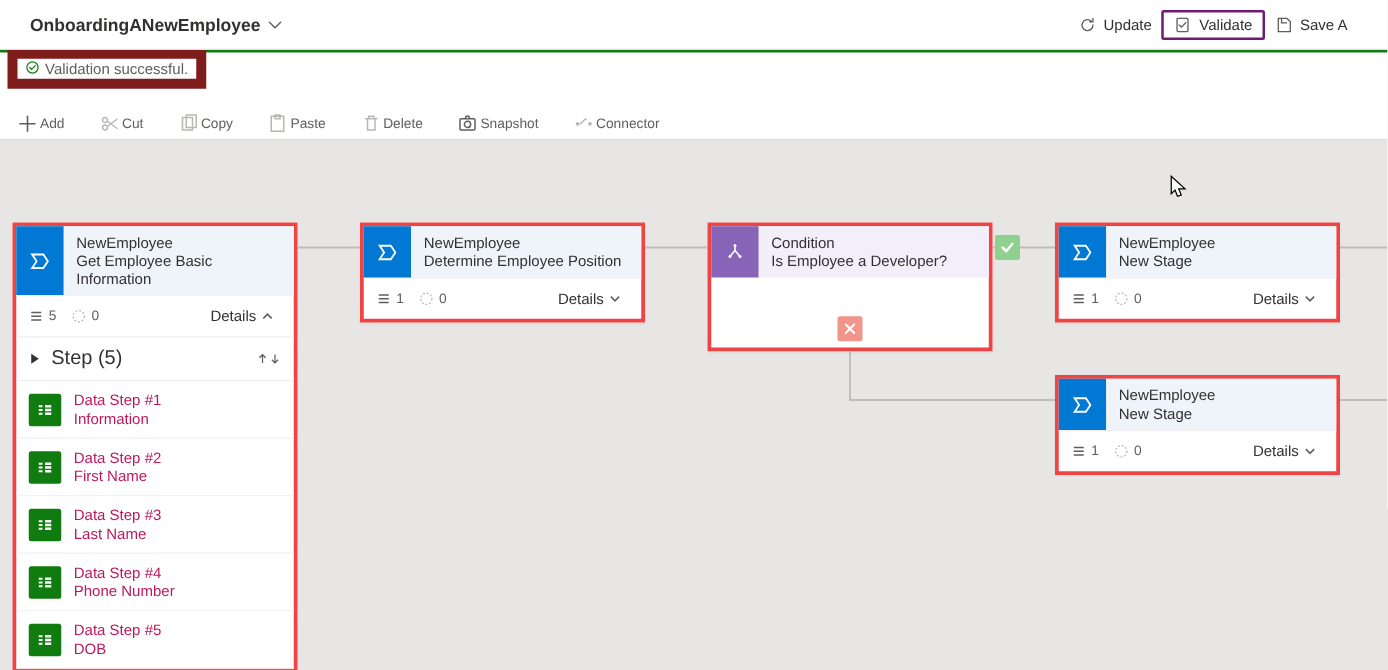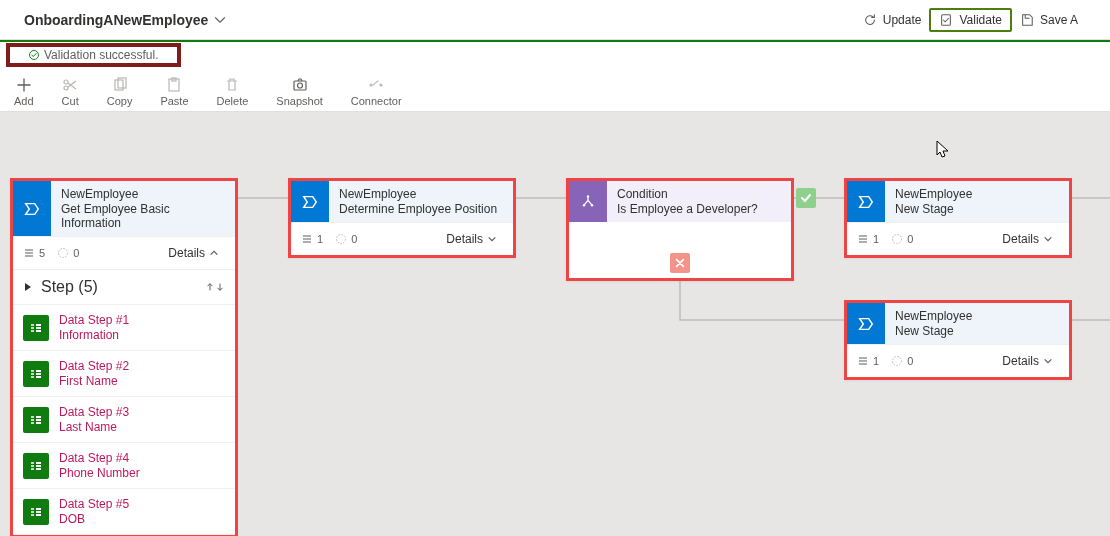--- a/index.html
+++ b/index.html
@@ -5,31 +5,31 @@
   html,body{margin:0;padding:0;height:100%;font-family:"Segoe UI",Arial,sans-serif;color:#323130;background:#fff;overflow:hidden}
   *{box-sizing:border-box}
   svg{display:block}
 
   
   .header{height:40px;display:flex;align-items:center;padding:0 24px;border-bottom:1px solid #e1dfdd;background:#fff;position:relative;z-index:3}
   .title-wrap{display:flex;align-items:center;gap:6px;flex:0 0 auto}
   .title{font-size:14px;font-weight:600}
   .hdr-spacer{flex:1}
   .hdr-btn{display:flex;align-items:center;gap:6px;font-size:12px;color:#323130;background:transparent;border:none;padding:4px 8px;cursor:pointer}
-  .hdr-btn.outlined{border:2px solid #4d7c0f;border-radius:2px;padding:3px 8px;}
+  .hdr-btn.outlined{border:2px solid #701a75;border-radius:2px;padding:3px 8px;}
   .hdr-btn svg{width:14px;height:14px}
 
   
   .valbar{position:relative;height:28px;border-top:2px solid #107c10;display:flex;align-items:center;padding:0 6px;font-size:12px;color:#605e5c;z-index:2}
-  .valbox{border:4px solid #7f1d1d;display:inline-flex;align-items:center;gap:4px;padding:1px 18px;color:#605e5c}
+  .valbox{border:8px solid #7f1d1d;display:inline-flex;align-items:flex-start;gap:4px;padding:1px 6px;color:#605e5c}
   .valbox svg{width:12px;height:12px}
 
   
   .toolbar{height:44px;display:flex;align-items:flex-end;gap:28px;padding:0 14px;border-bottom:1px solid #e1dfdd;background:#fff;z-index:1}
-  .tbtn{display:flex;flex-direction:column;align-items:center;gap:2px;font-size:11px;color:#605e5c;border:none;background:none;cursor:pointer;padding:2px 0 4px 0}
+  .tbtn{display:flex;flex-direction:row;align-items:center;gap:2px;font-size:11px;color:#605e5c;border:none;background:none;cursor:pointer;padding:2px 0 4px 0}
   .tbtn svg{width:16px;height:16px}
 
   
   .canvas{position:relative;height:calc(100% - 112px);background:#e8e6e4;overflow:hidden}
   .lines{position:absolute;inset:0;pointer-events:none}
   .lines line,.lines polyline{stroke:#bfbdbb;stroke-width:1.5;fill:none}
 
   
   .stage{position:absolute;width:228px;background:#fff;border:3px solid #ef4444;box-shadow:0 1px 2px rgba(0,0,0,.06);font-size:12px}
   .stage-head{display:flex;align-items:stretch}

